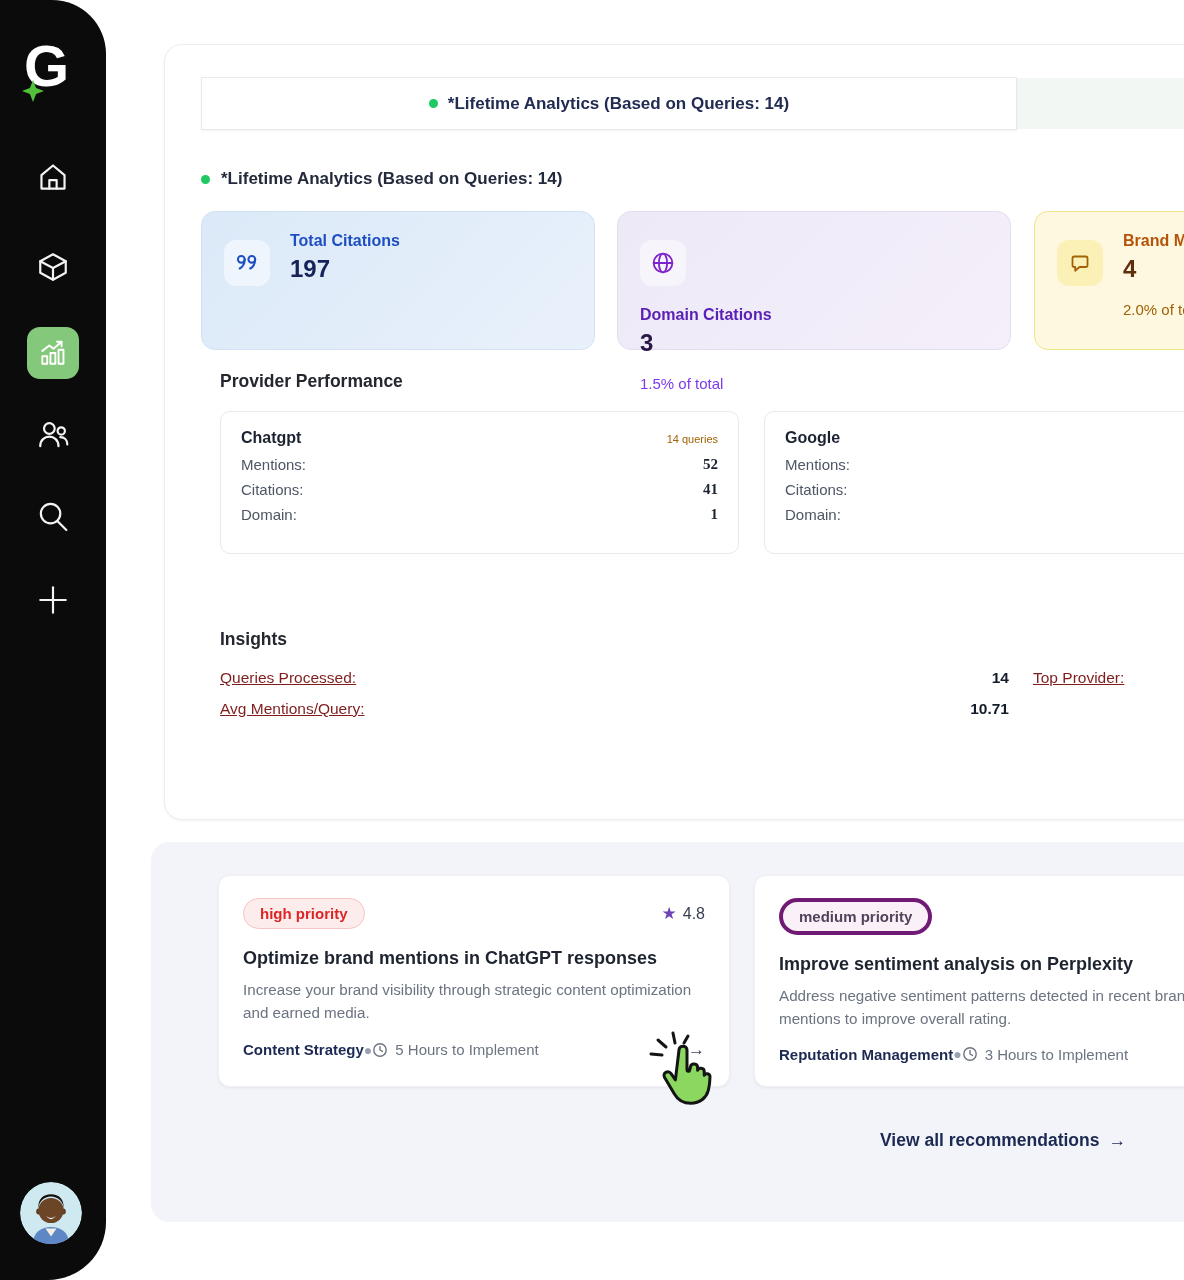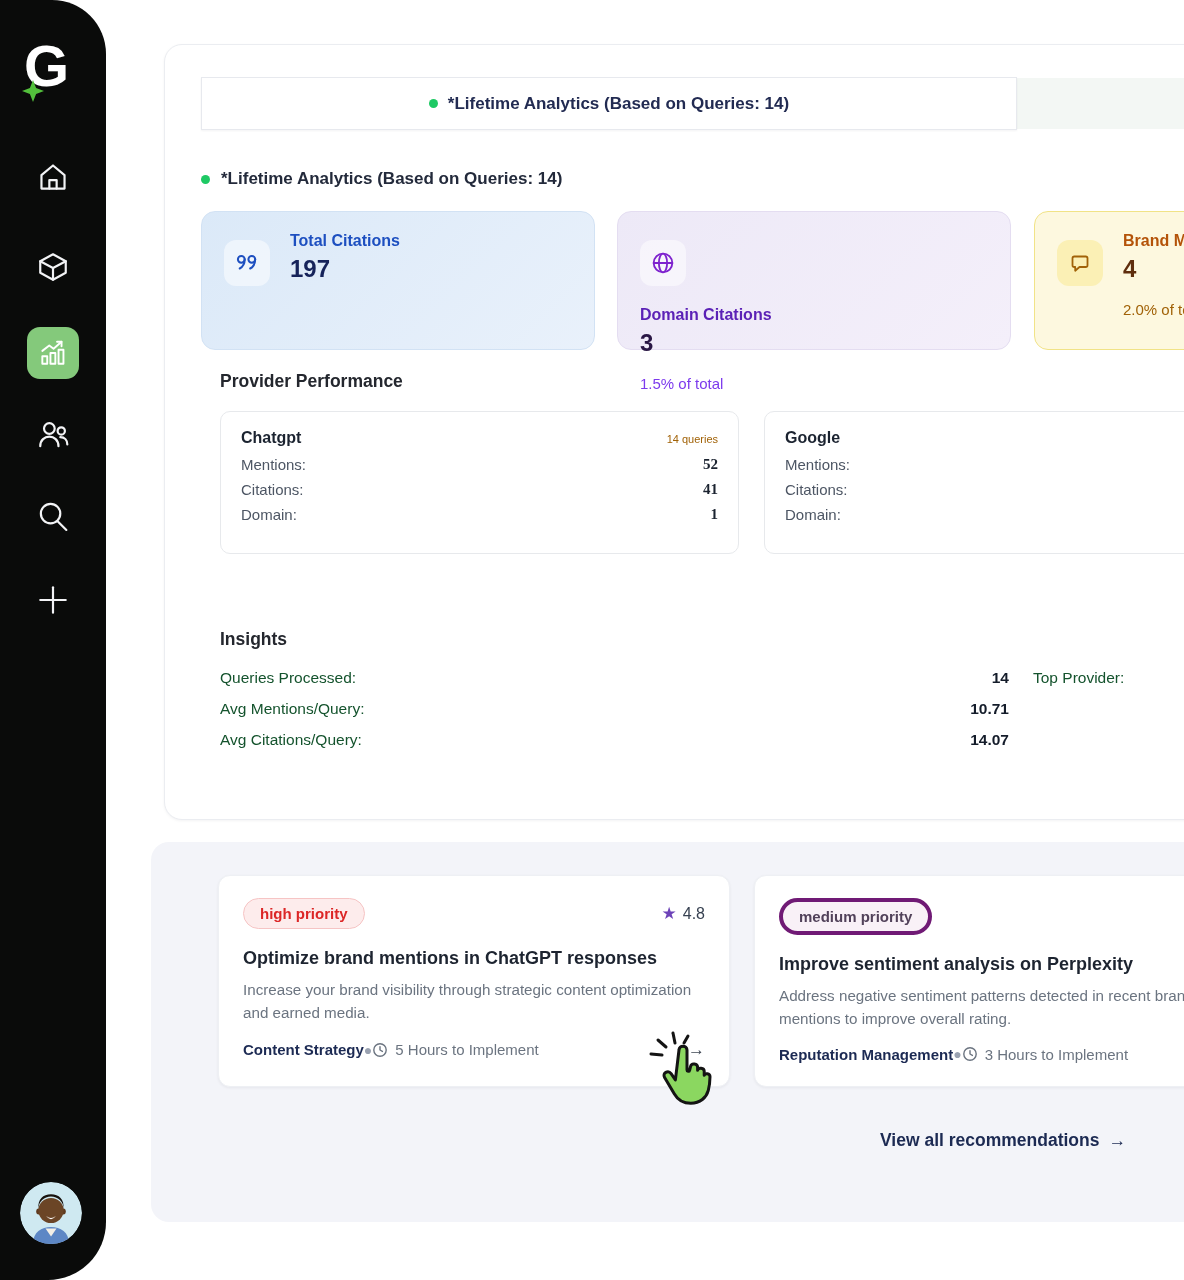--- a/index.html
+++ b/index.html
@@ -74,21 +74,21 @@
   .pc-name { font-size:16px; font-weight:700; color:#1b2330; }
   .pc-queries { font-size:11px; color:#a16207; }
   .pc-row { display:flex; justify-content:space-between; font-size:15px; margin-top:8px; }
   .pc-row .lbl { color:#4d5664; }
   .pc-row .val { font-weight:700; color:#1b2330;font-family:Liberation Serif, serif; }
   
   .in-heading { position:absolute; left:55px; top:584px; font-size:17.5px; font-weight:700; color:#24272e; }
   .in-col1 { position:absolute; left:55px; top:624px; width:789px; display:flex; flex-direction:column; gap:13px; }
   .in-col2 { position:absolute; left:868px; top:624px; width:300px; display:flex; flex-direction:column; gap:13px; }
   .in-row { display:flex; justify-content:space-between; font-size:15.5px; }
-  .in-row .lbl { color:#14532d; }
+  .in-row .lbl { color:#7f1d1d;text-decoration:underline; }
   .in-row .val { font-weight:700; color:#141c2a; }
   
   .rec-panel {
     position:absolute; left:151px; top:842px; width:1140px; height:380px;
     background:#f3f4f9; border-radius:18px;
   }
   .rec-card {
     position:absolute; top:33px; width:512px; height:212px; background:#ffffff;
     border:1px solid #eef0f4; border-radius:12px; box-shadow:0 1px 3px rgba(16,24,40,.06);
     padding:22px 24px;
@@ -287,24 +287,20 @@
     <div class="in-heading">Insights</div>
     <div class="in-col1">
       <div class="in-row">
         <span class="lbl">Queries Processed:</span>
         <span class="val">14</span>
       </div>
       <div class="in-row">
         <span class="lbl">Avg Mentions/Query:</span>
         <span class="val">10.71</span>
       </div>
-      <div class="in-row">
-        <span class="lbl">Avg Citations/Query:</span>
-        <span class="val">14.07</span>
-      </div>
     </div>
     <div class="in-col2">
       <div class="in-row">
         <span class="lbl">Top Provider:</span>
         <span class="val"></span>
       </div>
     </div>
   </div>
 
   <div class="rec-panel">

